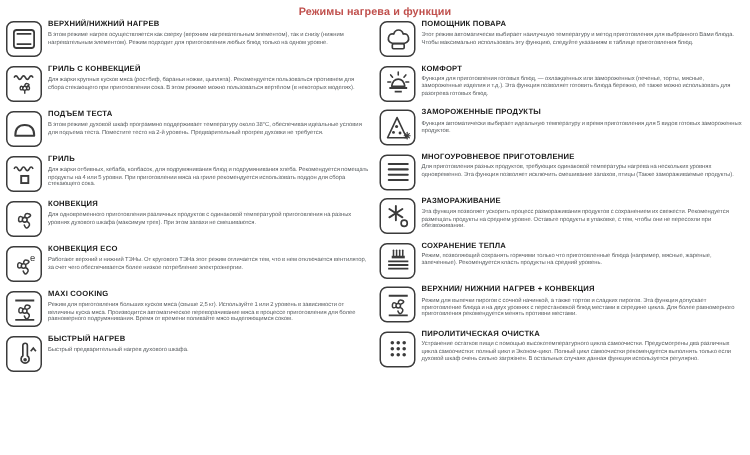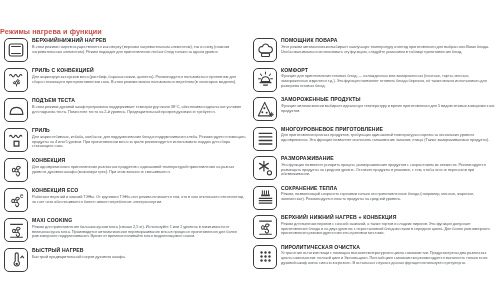--- a/index.html
+++ b/index.html
@@ -9,29 +9,28 @@
     background: #ffffff;
     font-family: "Liberation Sans", sans-serif;
     overflow: hidden;
   }
   #page {
     position: relative;
     width: 500px; height: 303px;
     background: #ffffff;
   }
   .page-title {
-    text-align: left;
+    text-align: center;
     color: #c0504d;
     font-size: 7.2px;
     font-weight: bold;
     letter-spacing: .1px;
     padding-top: 3px;
     height: 13px;
     line-height: 10px;
-    margin-top: 24px;
   }
   .columns {
     display: flex;
     width: 500px;
     padding: 0 4px;
     gap: 6px;
   }
   .col {
     width: 50%;
     display: flex;

